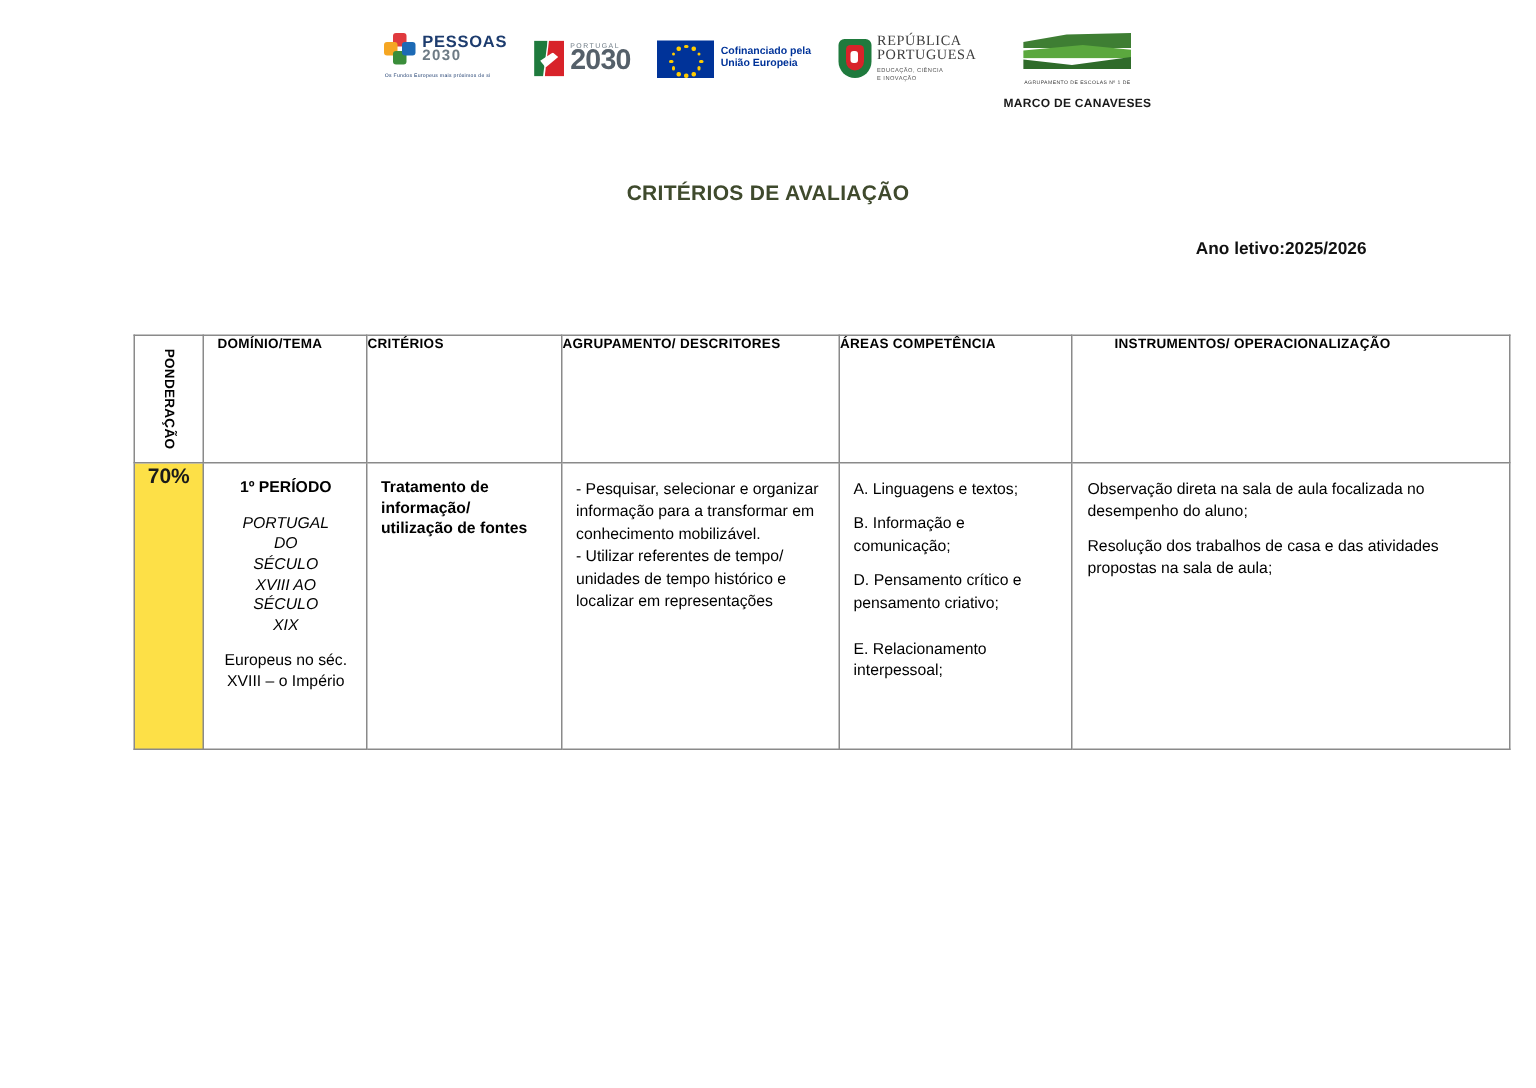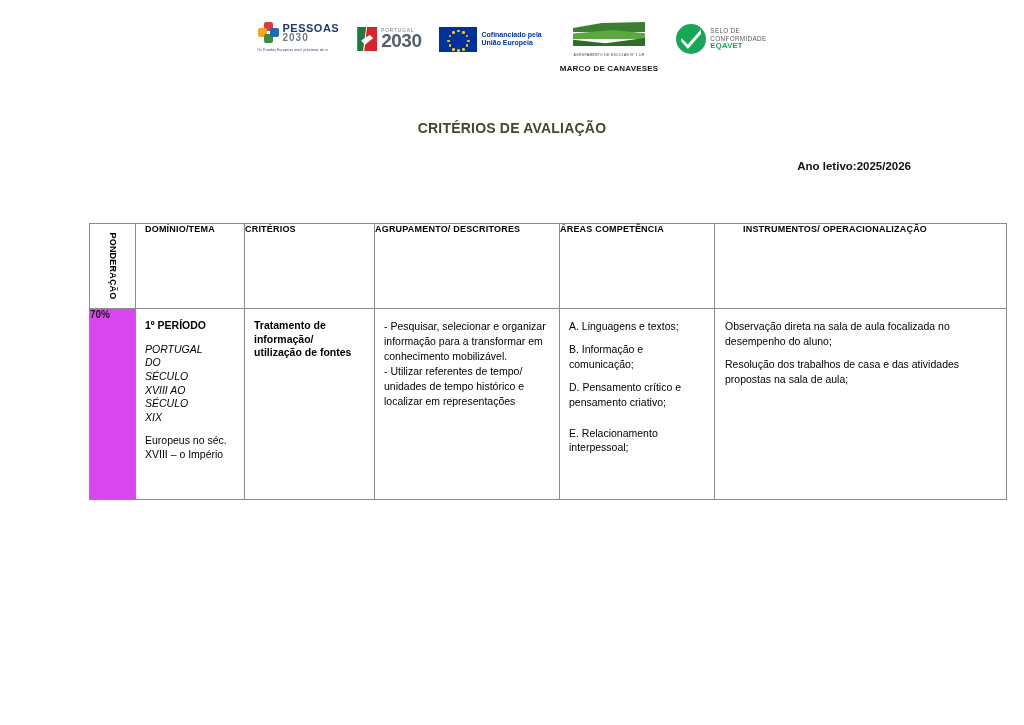--- a/index.html
+++ b/index.html
@@ -150,21 +150,21 @@
     border-collapse: collapse;
     table-layout: fixed;
   }
   table.crit td {
     border: 1px solid #8a8a8a;
     vertical-align: top;
     padding: 0;
   }
   
   .c-pond  { width: 45px; }
-  .c-dom   { width: 99px; }
+  .c-dom   { width: 99px; text-align: center; }
   .c-crit  { width: 129px; }
   .c-ind   { width: 184px; }
   .c-area  { width: 154px; }
   .c-instr { width: 263px; }
 
   thead td {
     height: 84px;
     text-align: left;
     vertical-align: middle;
     font-size: 9px;
@@ -178,24 +178,24 @@
   .pond-vert {
     position: absolute;
     left: 50%; top: 50%;
     transform: translate(-50%, -50%) rotate(90deg);
     white-space: nowrap;
     font-size: 9px; font-weight: bold; letter-spacing: 0.2px;
   }
 
   tbody td { height: 190px; }
   td.pond-cell {
-    background: #d946ef;
-    text-align: left;
+    background: #fde047;
+    text-align: center;
     vertical-align: middle;
-    font-size: 10px;
+    font-size: 14px;
     font-weight: bold;
     color: #1a1a1a;
     border-color: #5f9a3c;
   }
   .cell-pad { padding: 10px 8px 0 9px; font-size: 10.5px; line-height: 1.42; }
   .cell-pad.instr { padding-left: 10px; padding-right: 8px; }
 
   .b { font-weight: bold; }
   .it { font-style: italic; }
   .gap { height: 10px; }
@@ -249,42 +249,44 @@
       <i class="star" style="left:7.9px;top:13px"></i>
       <i class="star" style="left:9.2px;top:8.1px"></i>
       <i class="star" style="left:12.8px;top:4.5px"></i>
     </span>
     <span class="eu-txt">
       <span style="display:block">Cofinanciado pela</span>
       <span style="display:block">União Europeia</span>
     </span>
   </div>
 
+  <div class="logo">
+    <span class="rp-shield">
+      <span class="outer"></span>
+        <span class="inner"></span>
+        <span class="dot"></span>
+    </span>
+    <span class="rp-txt">
+      <span class="l1" style="display:block">REPÚBLICA</span>
+      <span class="l2" style="display:block">PORTUGUESA</span>
+      <span class="l3" style="display:block">EDUCAÇÃO, CIÊNCIA</span>
+      <span class="l3" style="display:block;margin-top:0">E INOVAÇÃO</span>
+    </span>
+  </div>
 
   <div class="logo mc">
     <span class="mc-art">
       <span class="h1"></span>
         <span class="h2"></span>
         <span class="h3"></span>
     </span>
     <span class="mc-l1">AGRUPAMENTO DE ESCOLAS Nº 1 DE</span>
     <span class="mc-l2">MARCO DE CANAVESES</span>
   </div>
 
-  <div class="logo">
-    <span class="eq-mark">
-      <span class="circ"></span>
-        <span class="cut"></span>
-    </span>
-    <span class="eq-txt">
-      <span style="display:block">SELO DE</span>
-      <span style="display:block">CONFORMIDADE</span>
-      <span class="b" style="display:block">EQAVET</span>
-    </span>
-  </div>
 
 </div>
 
 <div class="doc-title">CRITÉRIOS  DE AVALIAÇÃO</div>
 
 <div class="meta-left">
 </div>
 
 <div class="meta-right">Ano letivo:2025/2026</div>
 

